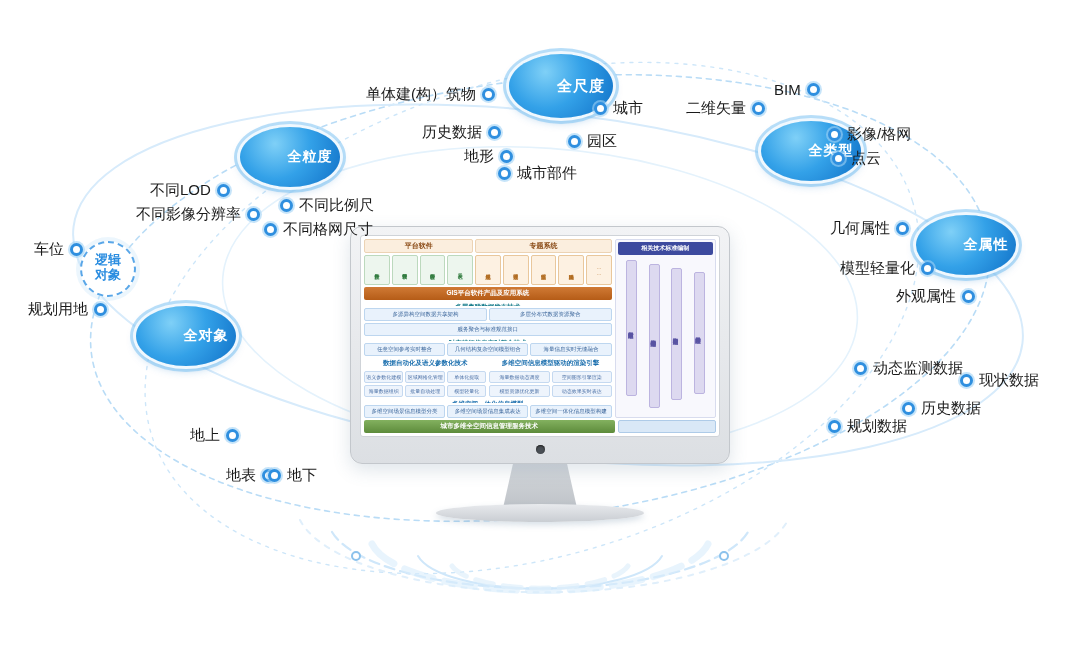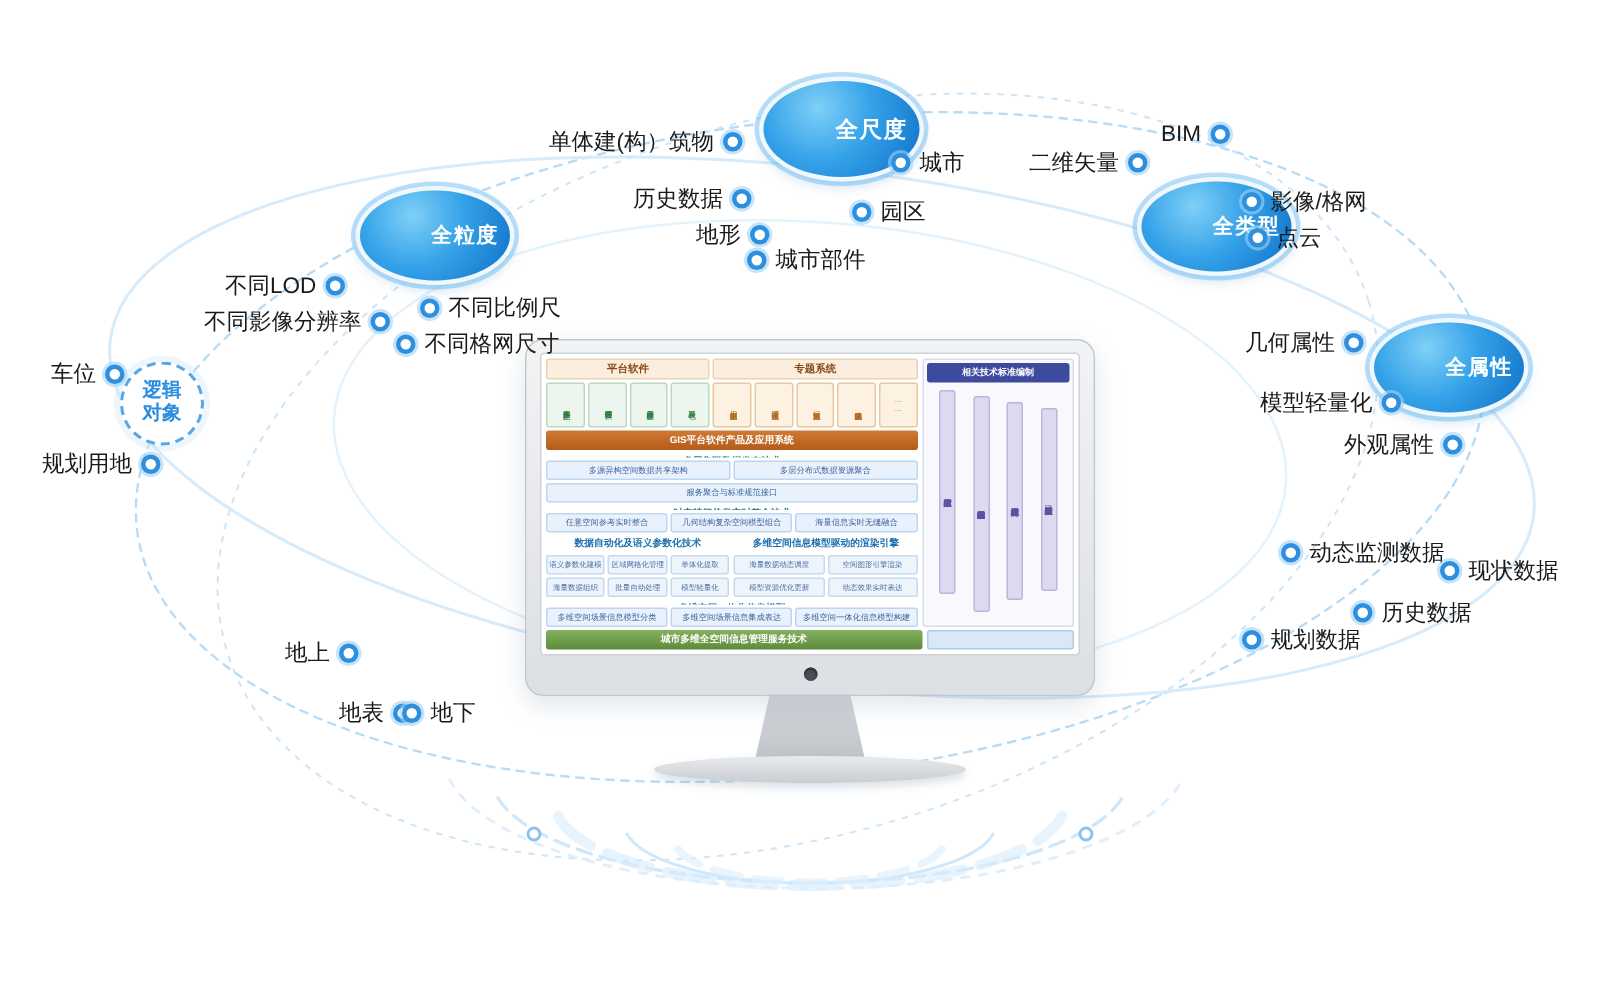--- a/index.html
+++ b/index.html
@@ -204,20 +204,23 @@
     </div>
   <div class="node" style="left:240px;top:127px">
       <span>全粒度</span>
     </div>
   <div class="node" style="left:761px;top:121px">
       <span>全类型</span>
     </div>
   <div class="node" style="left:916px;top:215px">
       <span>全属性</span>
     </div>
+  <div class="node" style="left:136px;top:306px">
+      <span>全对象</span>
+    </div>
 
   <div class="dnode" style="left:80px;top:241px">
       <span>逻辑对象</span>
     </div>
 
   <div class="tag tr" style="left:366px;top:85px">
       <span class="dot"></span>
       <span>单体建(构）筑物</span>
     </div>
   <div class="tag tl" style="left:594px;top:99px">

